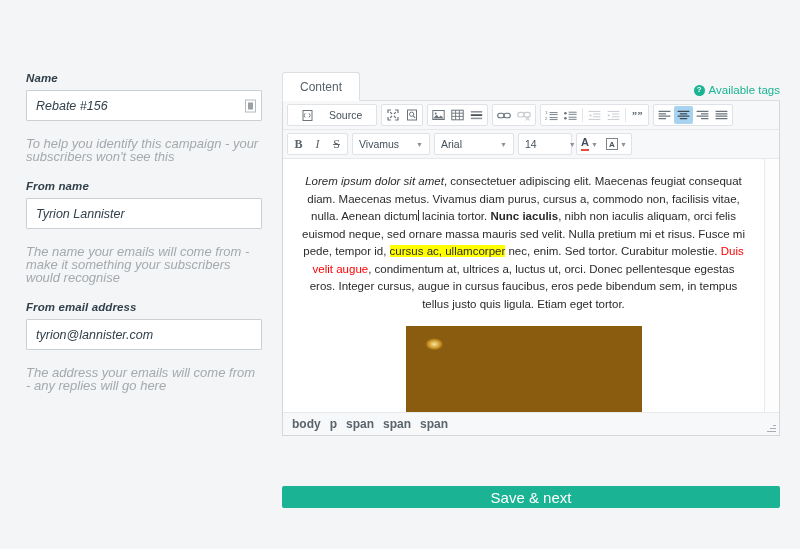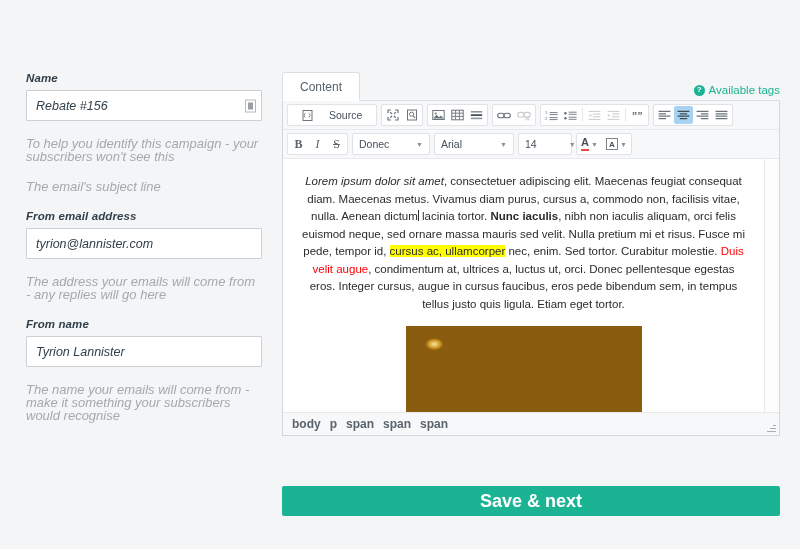--- a/index.html
+++ b/index.html
@@ -197,25 +197,24 @@
   }
   .resize-grip span {
     position: absolute; right: 0; background: #a7adb2; height: 1px;
   }
   .rg1 { width: 9px; bottom: 0; }
   .rg2 { width: 6px; bottom: 3px; }
   .rg3 { width: 3px; bottom: 6px; }
 
   
   .save-btn {
-    position: absolute; left: 282px; top: 486px; width: 498px; height: 30px;
+    position: absolute; left: 282px; top: 486px; width: 498px; height: 22px;
     background: #1ab394; color: #fff; border-radius: 2px;
     display: flex; align-items: center; justify-content: center;
-    font-size: 18px;
-    font-weight: bold;
+    font-size: 15px;
   }
 </style>
 </head>
 <body>
 
 <div class="page">
 
 
   <div class="form-col">
 
@@ -224,37 +223,36 @@
       <div class="input-wrap">
         <div class="text-input" title="Name">Rebate #156</div>
         <span class="autofill-icon">
             <i></i>
           </span>
       </div>
       <div class="help-text">To help you identify this campaign - your subscribers won't see this</div>
     </div>
 
     <div class="field">
-      <div class="help-text">The email's subject line</div>
+    </div>
+
+    <div class="field">
+      <div class="field-label">From name</div>
+      <div class="input-wrap">
+        <div class="text-input" title="From name">Tyrion Lannister</div>
+      </div>
+      <div class="help-text">The name your emails will come from - make it something your subscribers would recognise</div>
     </div>
 
     <div class="field">
       <div class="field-label">From email address</div>
       <div class="input-wrap">
         <div class="text-input" title="From email address">tyrion@lannister.com</div>
       </div>
       <div class="help-text">The address your emails will come from - any replies will go here</div>
-    </div>
-
-    <div class="field">
-      <div class="field-label">From name</div>
-      <div class="input-wrap">
-        <div class="text-input" title="From name">Tyrion Lannister</div>
-      </div>
-      <div class="help-text">The name your emails will come from - make it something your subscribers would recognise</div>
     </div>
 
   </div>
 
   <div class="editor-col">
 
     <div class="tabs-row">
       <div class="tab">Content</div>
       <div class="avail-tags">
         <span class="help-circle">?</span>
@@ -396,21 +394,21 @@
 
       <div class="tb-row">
 
         <div class="tb-group">
           <div class="tb-btn fmt-b">B</div>
           <div class="tb-btn fmt-i">I</div>
           <div class="tb-btn fmt-s">S</div>
         </div>
 
         <div class="tb-select sel-normal">
-          <span>Donec</span>
+          <span>Vivamus</span>
           <span class="caret">▼</span>
         </div>
 
         <div class="tb-select sel-font">
           <span>Arial</span>
           <span class="caret">▼</span>
         </div>
 
         <div class="tb-select sel-size">
           <span>14</span>

